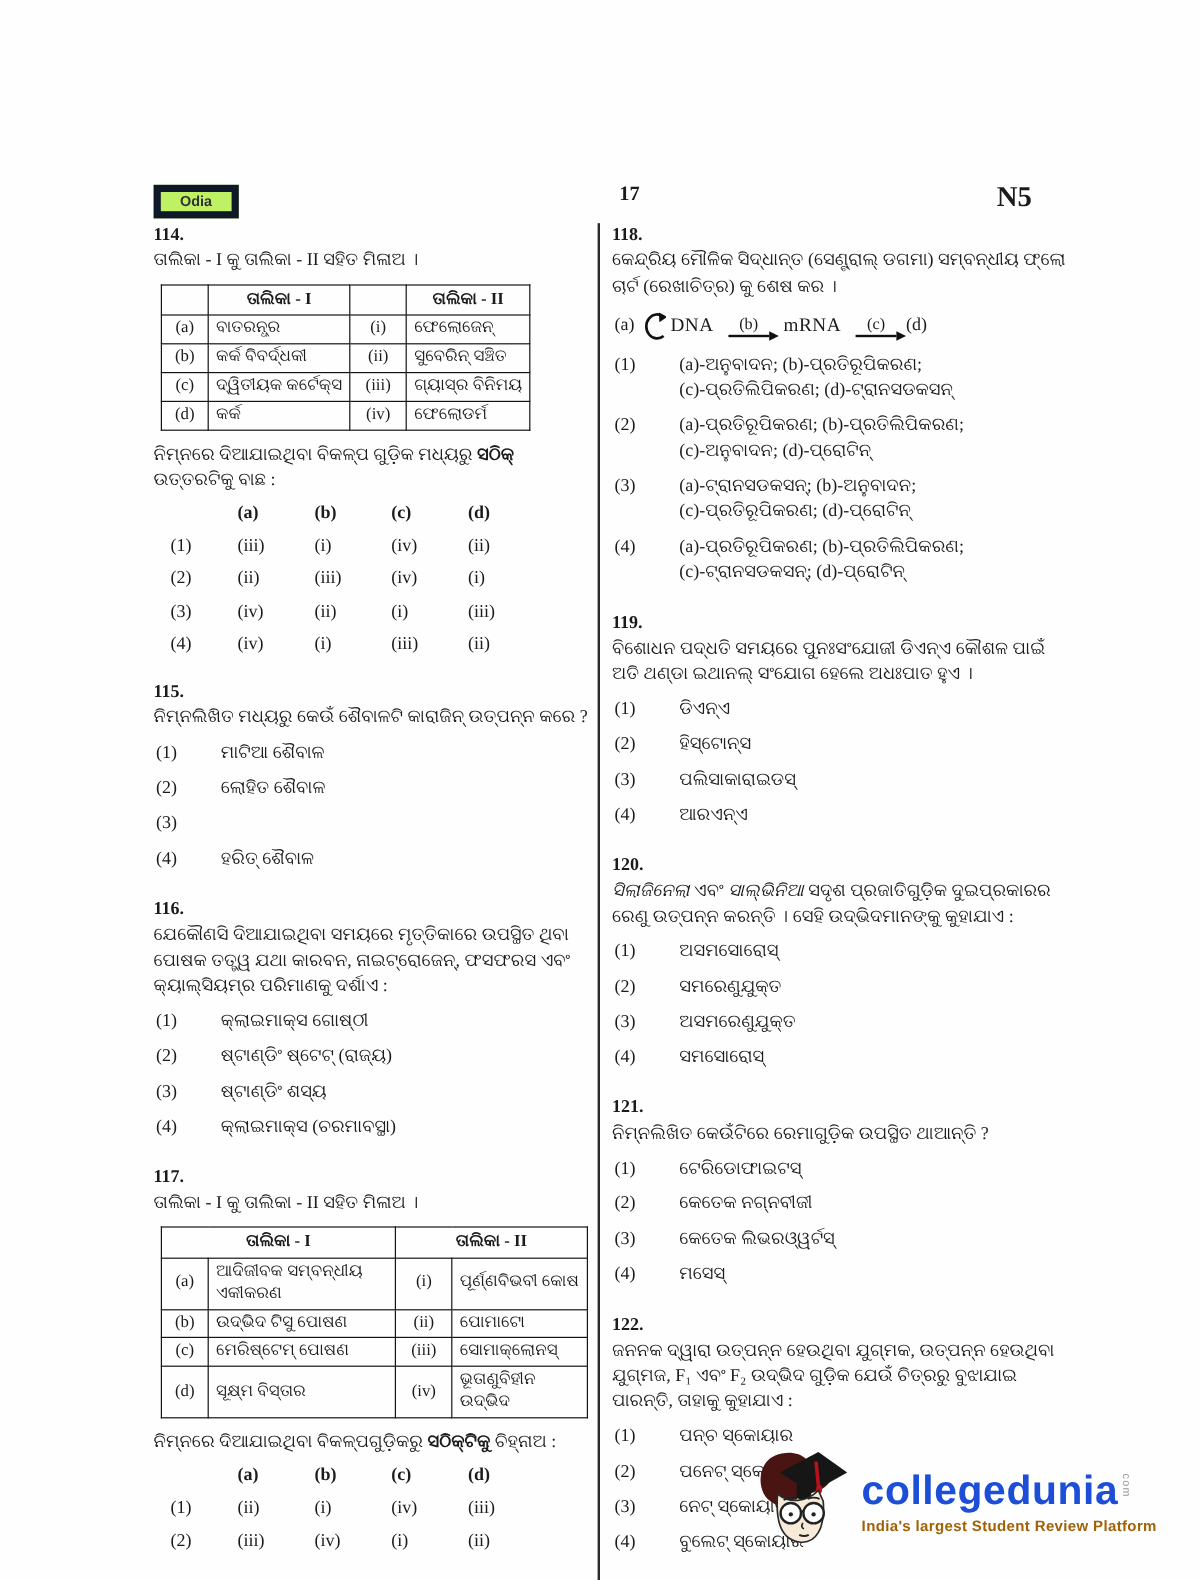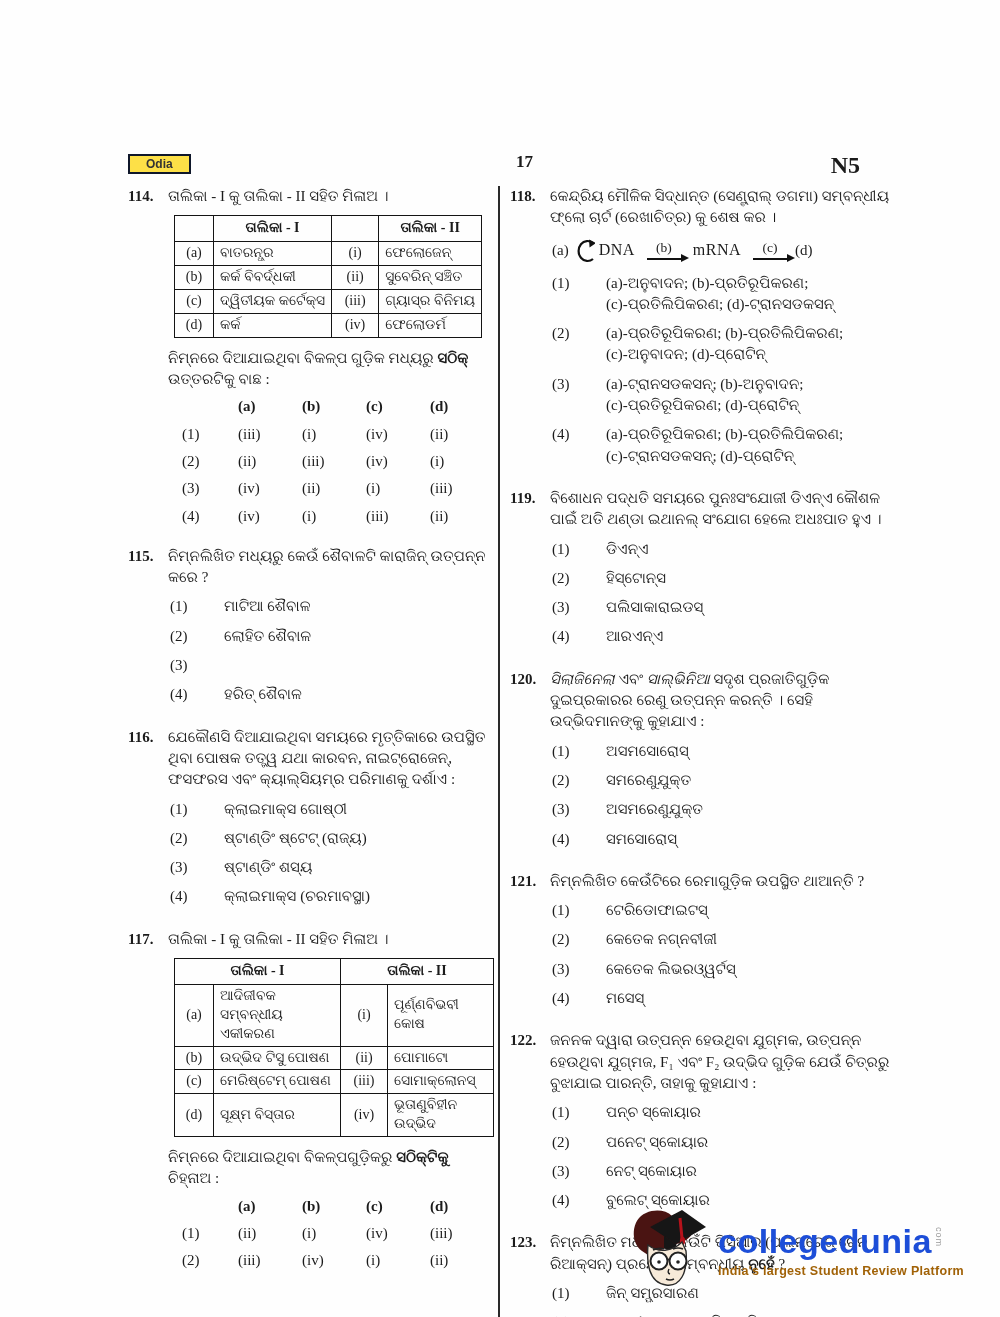--- a/index.html
+++ b/index.html
@@ -4,36 +4,36 @@
 <style>
   html,body{margin:0;padding:0;background:#e8e8e8;}
   .page{
     width:1000px;height:1317px;background:#fefefe;position:relative;
     font-family:"Liberation Serif", serif;color:#1b1b1b;overflow:hidden;
     box-sizing:border-box;
   }
   
   .hdr{position:absolute;top:152px;left:0;width:100%;height:30px;}
   .lang-tag{
-    position:absolute;left:128px;top:2px;border:2px solid #0f172a;
+    position:absolute;left:128px;top:2px;border:6px solid #0f172a;
     font-family:"Liberation Sans", sans-serif;font-size:12px;color:#333;
-    padding:1px 16px;font-weight:bold;background:#fde047;
+    padding:1px 16px;font-weight:bold;background:#bef264;
   }
   .page-num{position:absolute;left:516px;top:0;font-weight:bold;font-size:17px;}
   .paper-code{position:absolute;right:140px;top:0;font-weight:bold;font-size:24px;}
   
   .content{
     position:absolute;top:186px;left:0;width:100%;
     display:flex;padding-left:128px;padding-right:104px;box-sizing:border-box;
   }
   .col-left{width:362px;flex-shrink:0;}
   .vdivider{width:2px;background:#2a2a2a;margin:0 6px 0 8px;align-self:stretch;}
   .col-right{flex:1;padding-left:4px;}
   
-  .q{display:flex;margin-bottom:13px;font-size:15px;line-height:1.42;}
+  .q{display:flex;margin-bottom:13px;font-size:15px;line-height:1.42;flex-direction:column;}
   .qnum{width:40px;flex-shrink:0;font-weight:bold;}
   .qbody{flex:1;}
   .qtext{margin:0 0 4px 0;}
   .bold{font-weight:bold;}
   .ital{font-style:italic;}
   
   .opt{display:flex;margin:8px 0 8px 2px;}
   .optnum{width:54px;flex-shrink:0;}
   .opttext{flex:1;}
   .opt2l .opttext span{display:block;}

